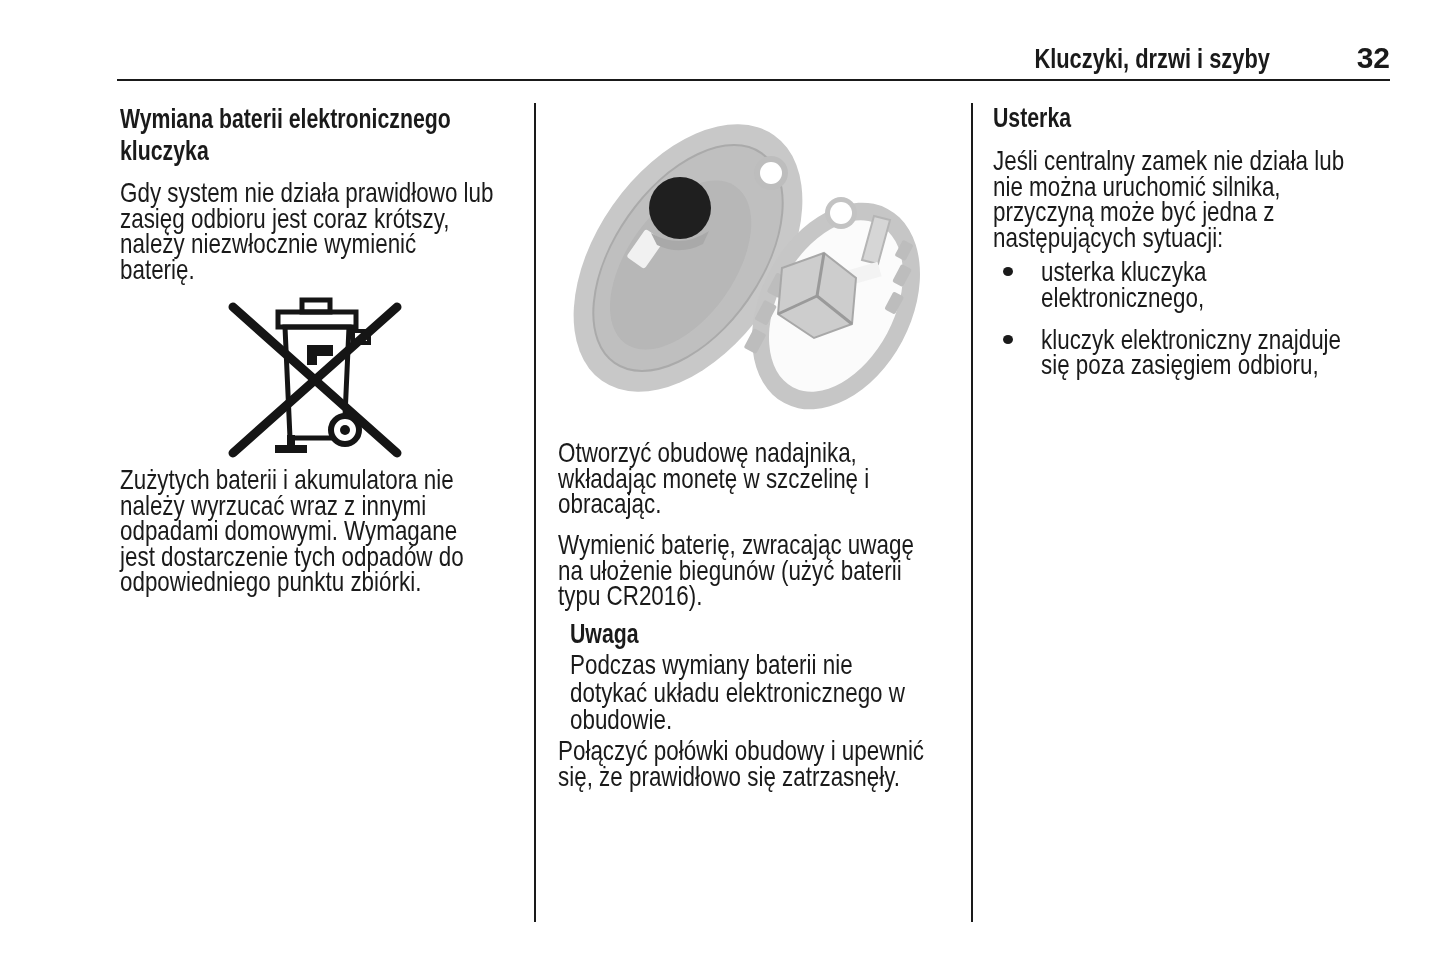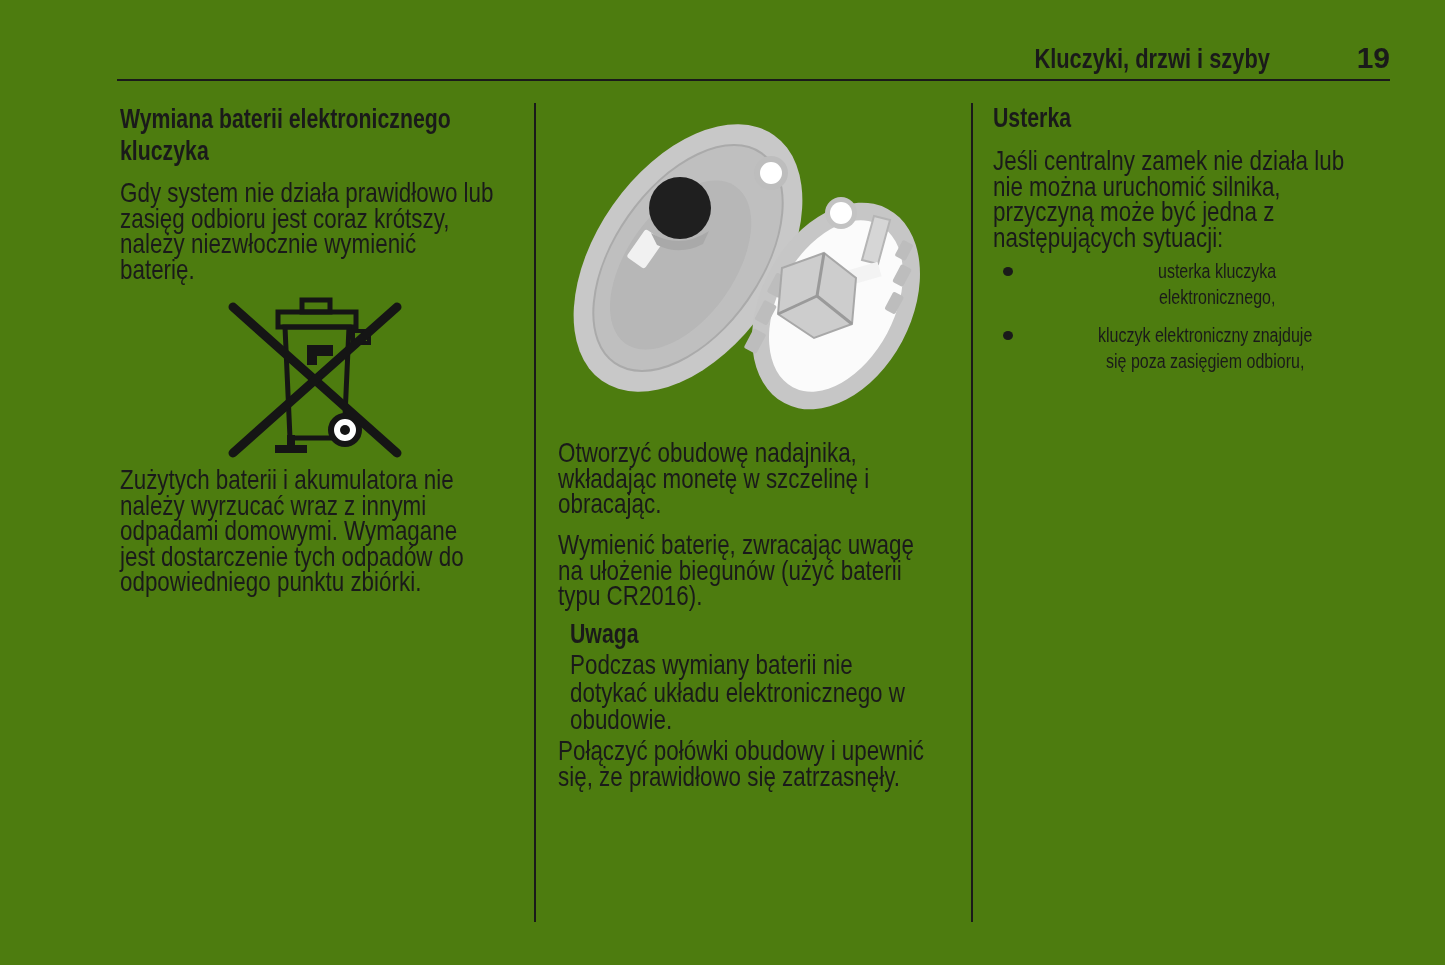--- a/index.html
+++ b/index.html
@@ -1,19 +1,19 @@
 <!DOCTYPE html>
 <html><head>
 <meta charset="utf-8">
 <style>
   html,body{margin:0;padding:0;background:#e9e9e9;}
   .page{
     position:relative;
     width:1445px;height:965px;
-    background:#4d7c0f;
+    background:#ffffff;
     font-family:"Liberation Sans","DejaVu Sans",sans-serif;
     color:#1a1a1a;
     overflow:hidden;
   }
   .abs{position:absolute;}
   
   .t{
     position:absolute;
     font-size:28px;
     line-height:25.5px;
@@ -35,41 +35,41 @@
     white-space:nowrap;
   }
   .hdr-num{
     position:absolute;
     font-size:30px;font-weight:bold;line-height:32px;
   }
   .rule{position:absolute;background:#1a1a1a;}
   
   .blist{
     position:absolute;left:993px;top:259px;width:430px;
-    margin:0;padding:0;list-style:none;font-size:20px;text-align:center;
+    margin:0;padding:0;list-style:none;font-size:28px;
   }
   .blist li{position:relative;padding-left:48px;margin:0 0 13px 0;}
   .dot{
     position:absolute;left:10px;top:8px;width:10px;height:9px;
     background:#1a1a1a;border-radius:50%;
   }
   .t-in{
     display:inline-block;
     line-height:25.5px;
     white-space:pre-line;
     transform:scaleX(.80);transform-origin:left top;
   }
 </style>
 </head>
 <body>
 
 <div class="page">
 
   <div class="hdr-title" style="right:175px;top:44px;">Kluczyki, drzwi i szyby</div>
-  <div class="hdr-num" style="right:55px;top:42px;">19</div>
+  <div class="hdr-num" style="right:55px;top:42px;">32</div>
   <div class="rule" style="left:117px;top:79px;width:1273px;height:2px;"></div>
 
   <div class="rule" style="left:534px;top:103px;width:2px;height:819px;"></div>
   <div class="rule" style="left:971px;top:103px;width:2px;height:819px;"></div>
 
   <div class="t h" style="left:120px;top:103px;">Wymiana baterii elektronicznego
 kluczyka</div>
   <div class="t" style="left:120px;top:180px;">Gdy system nie działa prawidłowo lub
 zasięg odbioru jest coraz krótszy,
 należy niezwłocznie wymienić

